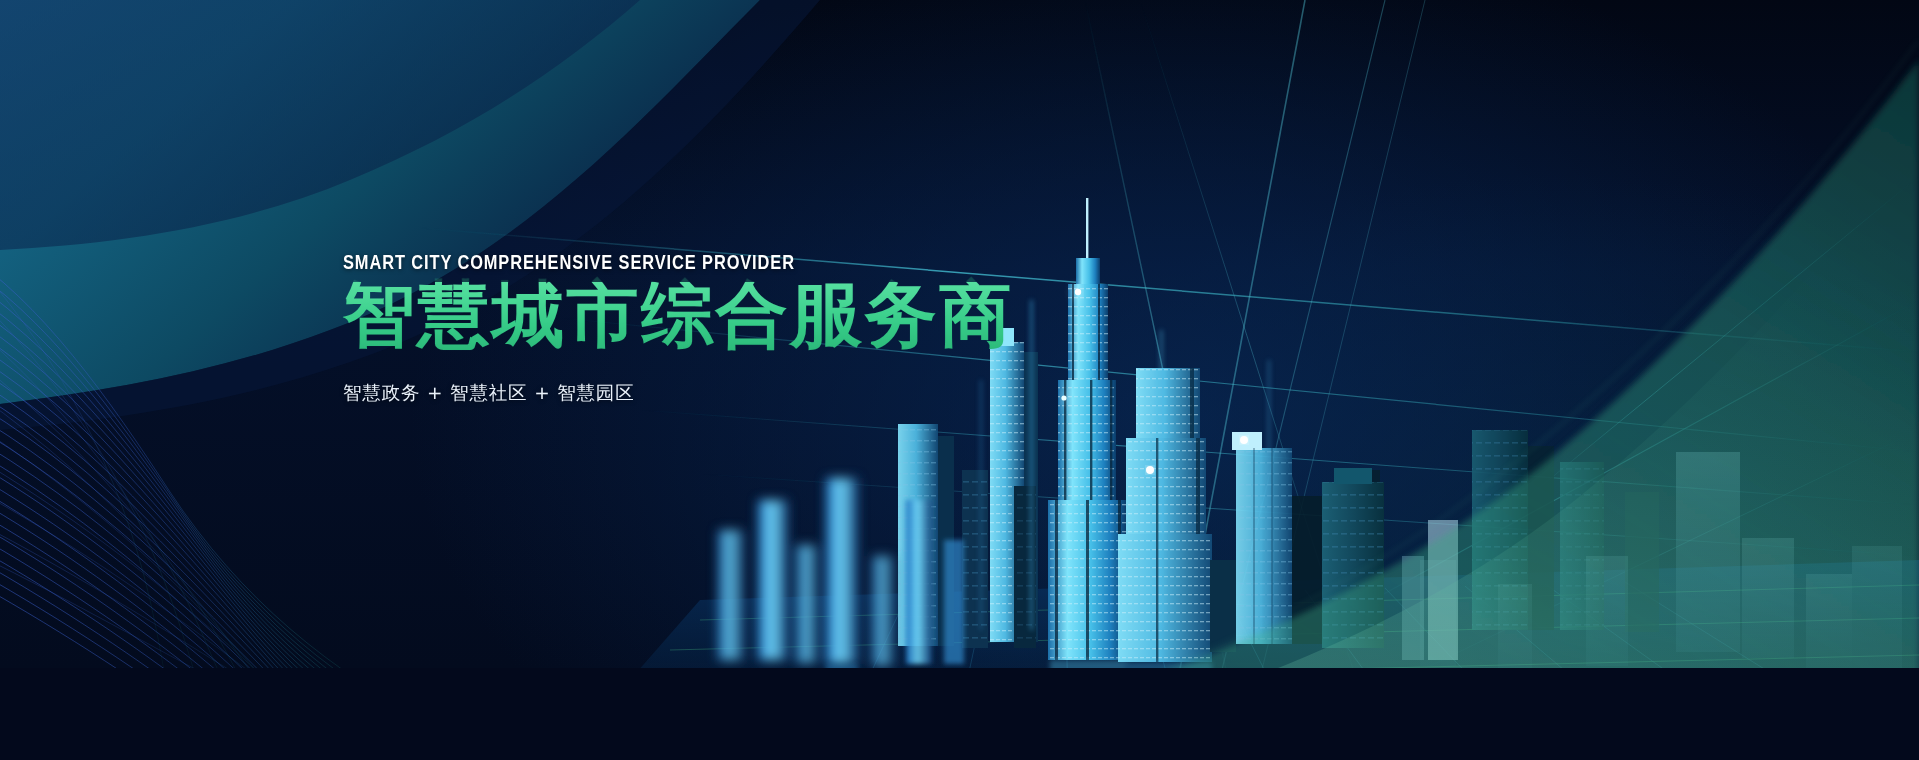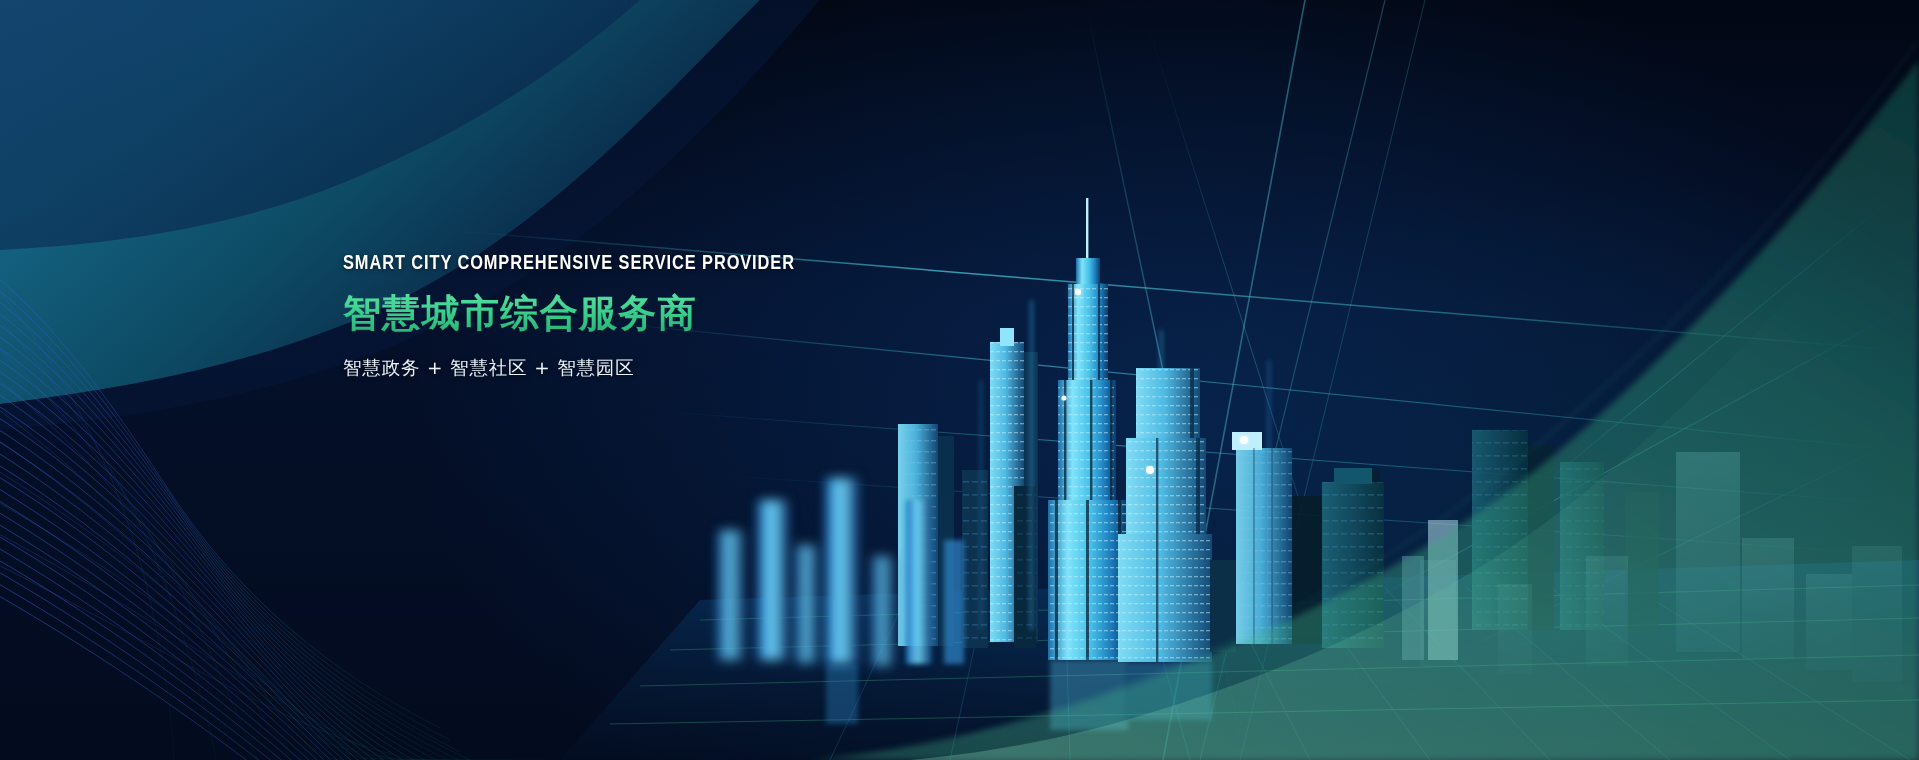--- a/index.html
+++ b/index.html
@@ -2,21 +2,21 @@
 <html><head>
 <meta charset="utf-8">
 <style>
   * { margin:0; padding:0; box-sizing:border-box; }
   html, body {
     width:1919px; height:760px;
     background:#03091c; overflow:hidden;
     font-family:"Liberation Sans", sans-serif;
   }
   #banner {
-    position:relative; width:1919px; height:760px; overflow:hidden;
+    position:relative; width:1919px; height:668px; overflow:hidden;
     background:#1d4ed8;
   }
   .layer { position:absolute; inset:0; }
 
   
   #sky {
     background:
       radial-gradient(1100px 700px at 1180px 420px, rgba(8,40,86,0.75) 0%, rgba(3,12,30,0) 70%),
       radial-gradient(900px 620px at 1560px 620px, rgba(6,48,72,0.55) 0%, rgba(3,12,30,0) 72%),
       linear-gradient(180deg,#020714 0%,#04102a 40%,#030b1e 100%);
@@ -42,29 +42,29 @@
     position:absolute; left:343px; top:250px; z-index:20;
   }
   .eyebrow {
     font-size:20.5px; font-weight:700; letter-spacing:.055em;
     color:#ffffff; white-space:nowrap;
     transform:scaleX(.80); transform-origin:left center;
     font-family:"Liberation Sans", sans-serif;
     text-shadow:0 1px 5px rgba(0,0,0,.55);
   }
   .headline {
-    margin-top:19px;
-    font-size:38px; font-weight:700; line-height:1.06;
+    margin-top:8px;
+    font-size:72px; font-weight:700; line-height:1.06;
     letter-spacing:.035em; white-space:nowrap;
     color:#3ad08b;
     background:linear-gradient(180deg,#5fe3a6 0%,#35c986 55%,#24a96e 100%);
     -webkit-background-clip:text; background-clip:text;
     -webkit-text-fill-color:transparent;
     text-shadow:0 0 1px rgba(60,215,145,.25);
-    font-family:Liberation Sans, sans-serif;
+    font-family:Liberation Mono, monospace;
   }
   .subline {
     margin-top:22px;
     font-size:18.5px; font-weight:400; letter-spacing:.045em;
     color:#eaf2fb; white-space:nowrap;
     font-family:"DejaVu Sans","Liberation Sans", sans-serif;
     text-shadow:0 1px 4px rgba(0,0,0,.6);
   }
 </style>
 </head>

